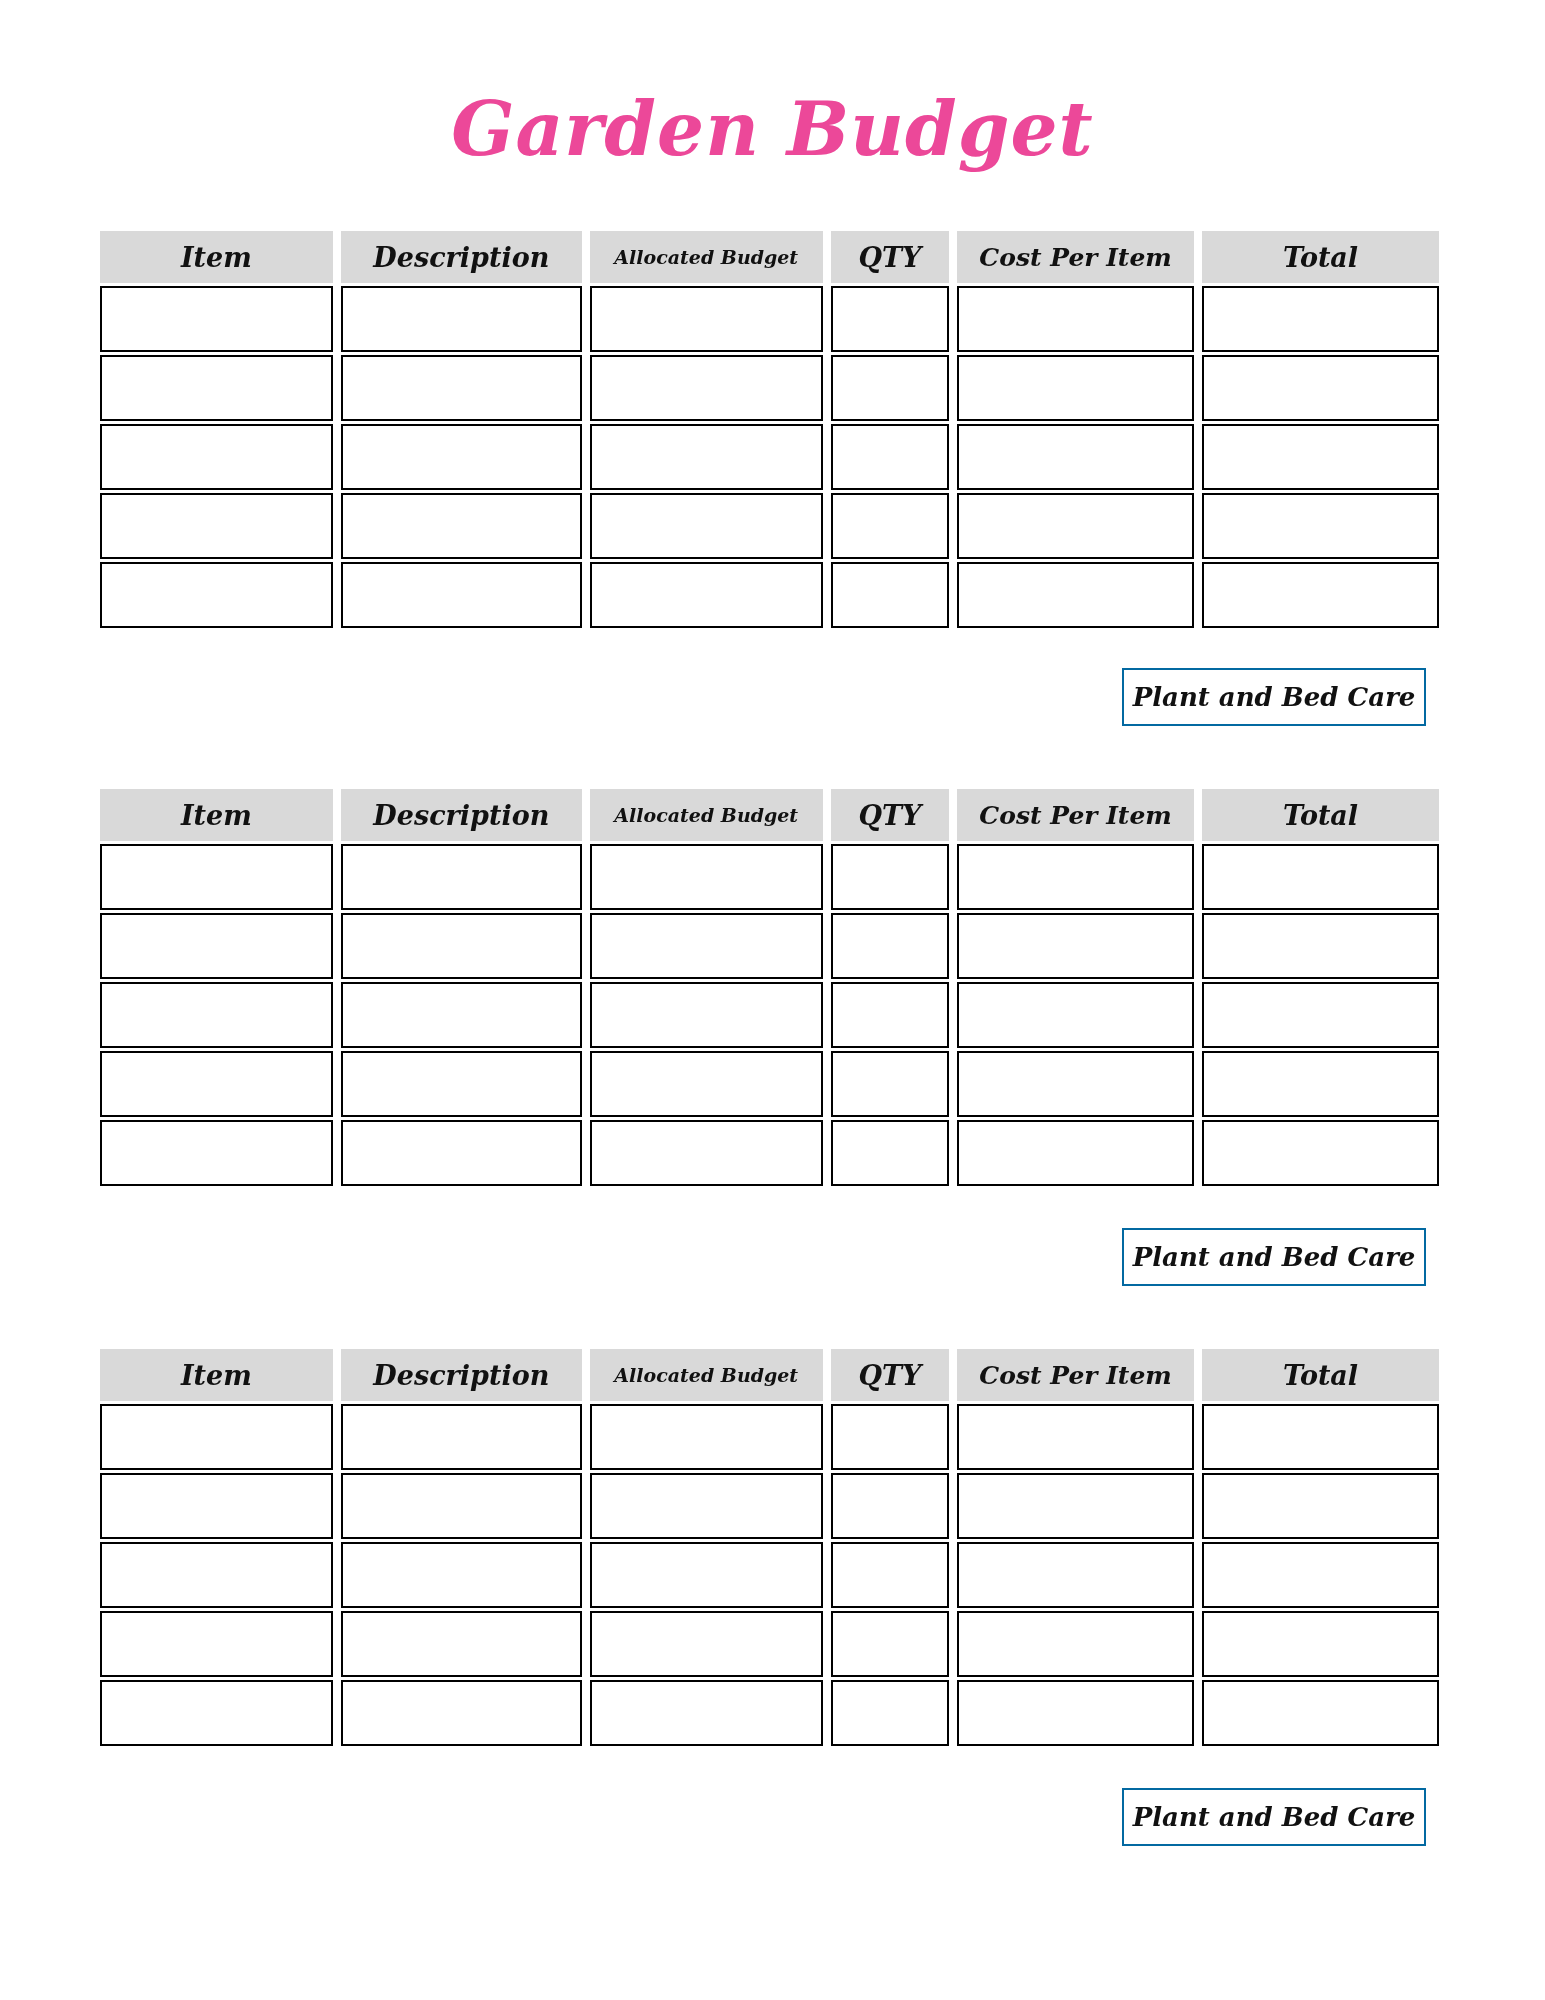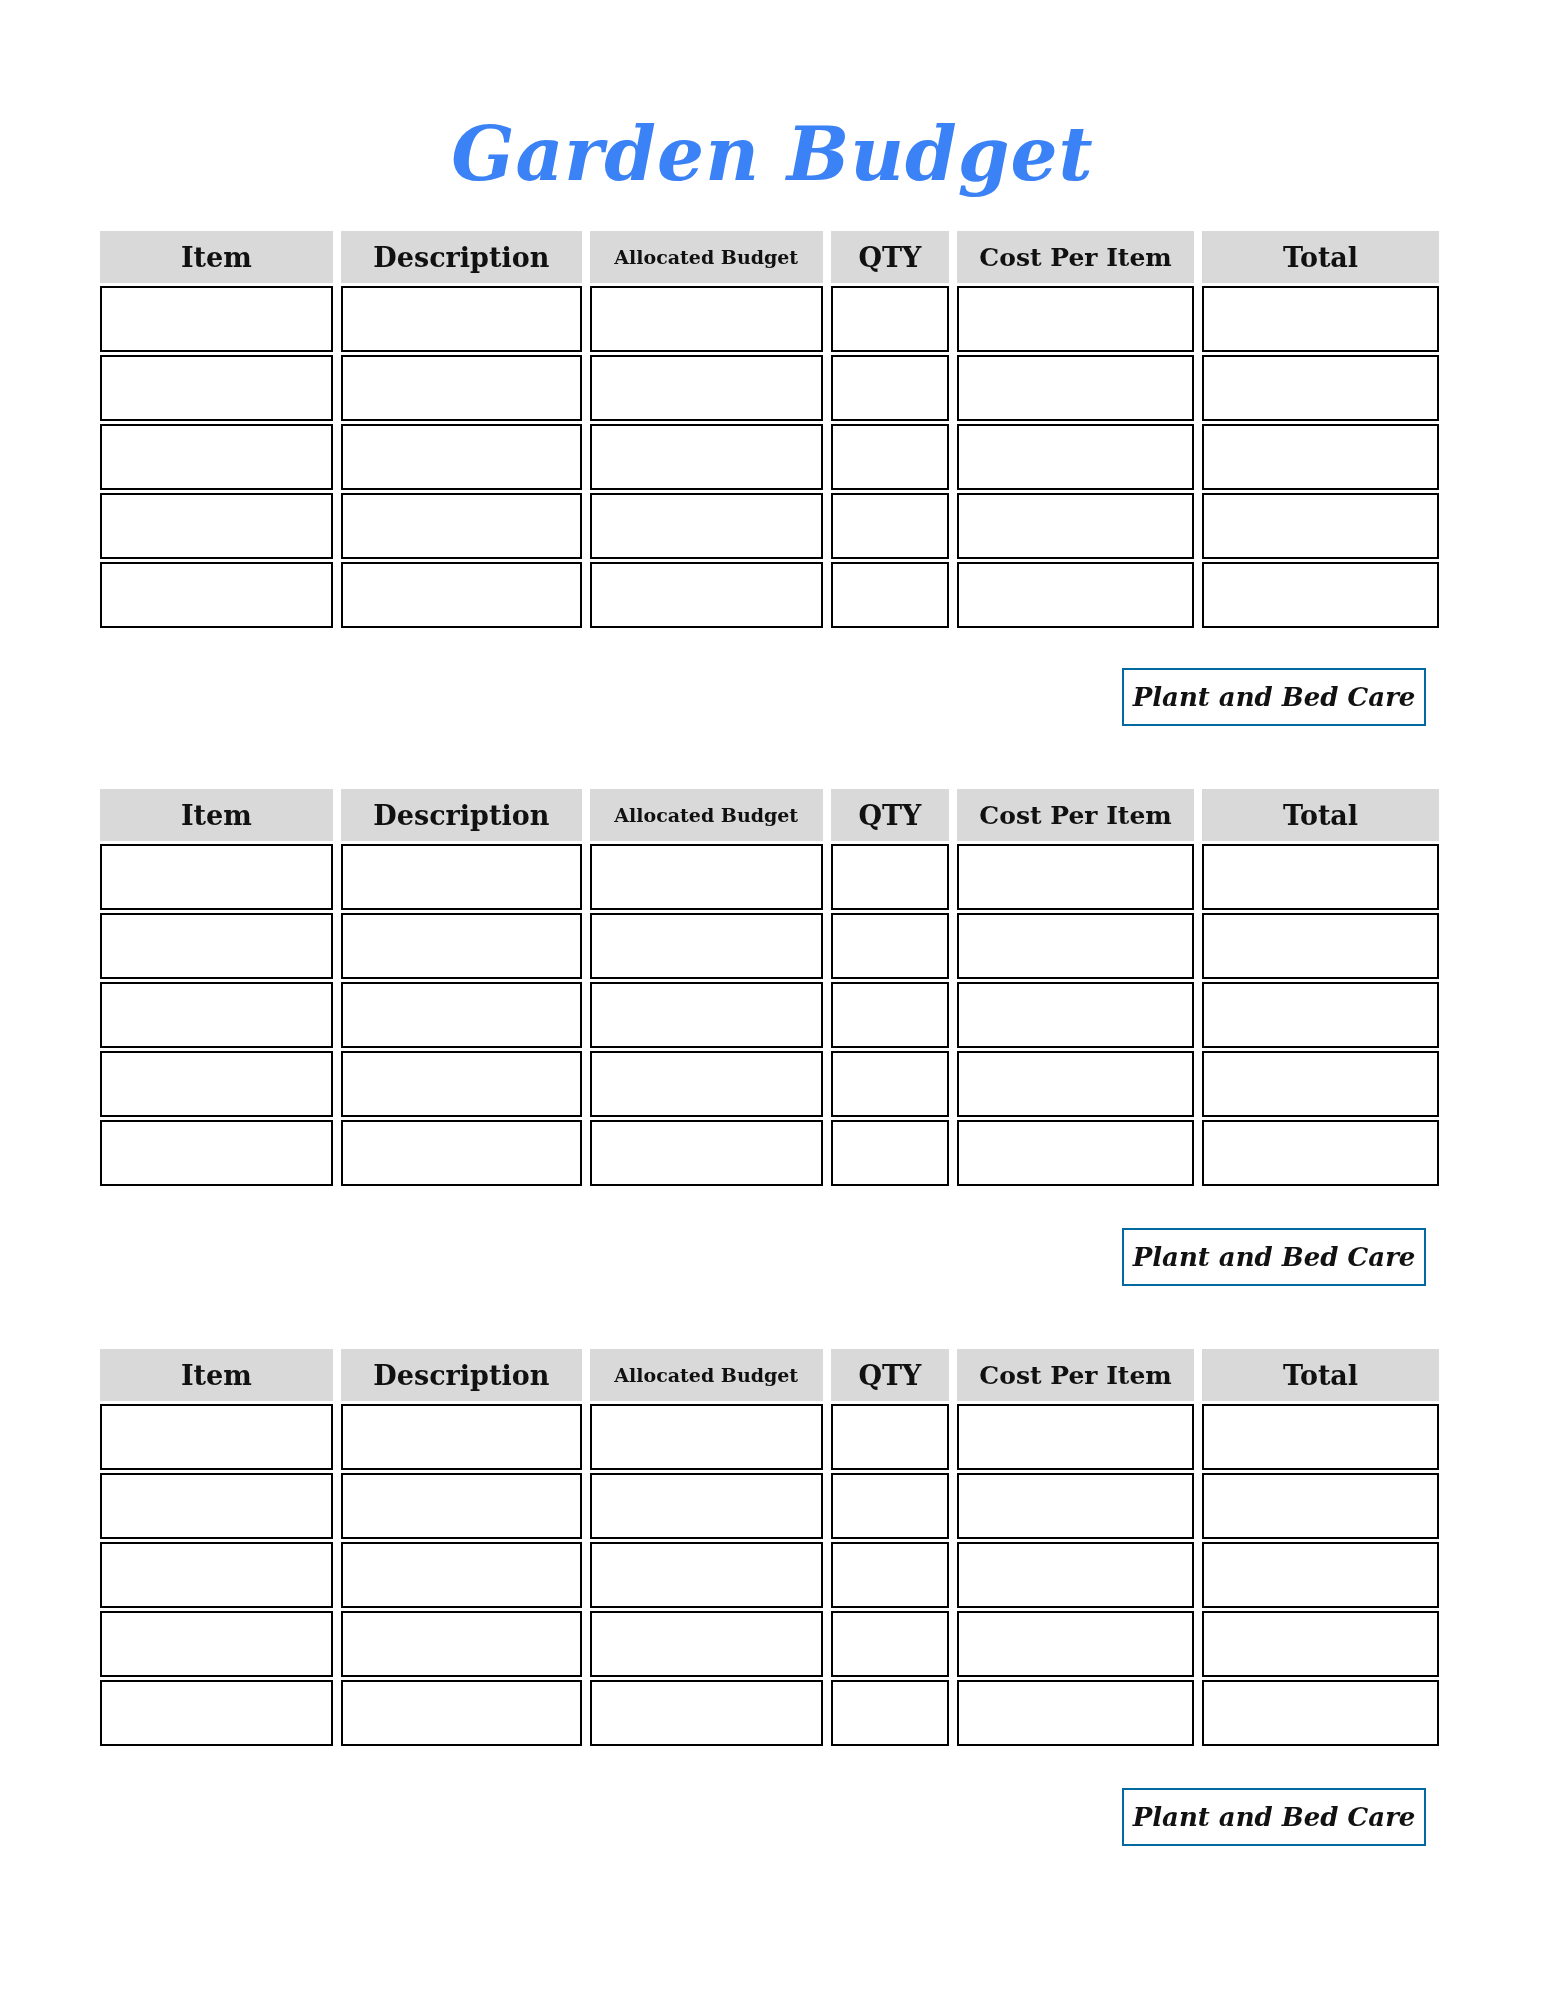--- a/index.html
+++ b/index.html
@@ -29,23 +29,22 @@
     top: 92px;
     left: 0;
     width: 1545px;
     text-align: center;
     font-family: "DejaVu Serif", "Liberation Serif", serif;
     font-style: italic;
     font-weight: bold;
     font-size: 74px;
     letter-spacing: 1px;
     line-height: 1;
-    color: #3b82f6;
+    color: #ec4899;
     white-space: nowrap;
-    margin-top: 25px;
   }
 
   
   .table-block {
     position: absolute;
     left: 92px;
     width: 1355px;
   }
 
   .budget-table {
@@ -56,20 +55,21 @@
   }
 
   .budget-table th {
     background: #d9d9d9;
     border: none;
     height: 52px;
     padding: 0 4px;
     text-align: center;
     vertical-align: middle;
     font-family: "DejaVu Serif", "Liberation Serif", serif;
+    font-style: italic;
     font-weight: bold;
     font-size: 27px;
     color: #111111;
     white-space: nowrap;
     overflow: hidden;
   }
   .budget-table th.h-alloc { font-size: 19px; margin-left: 16px; }
   .budget-table th.h-cost  { font-size: 25px; }
 
   .budget-table td {

